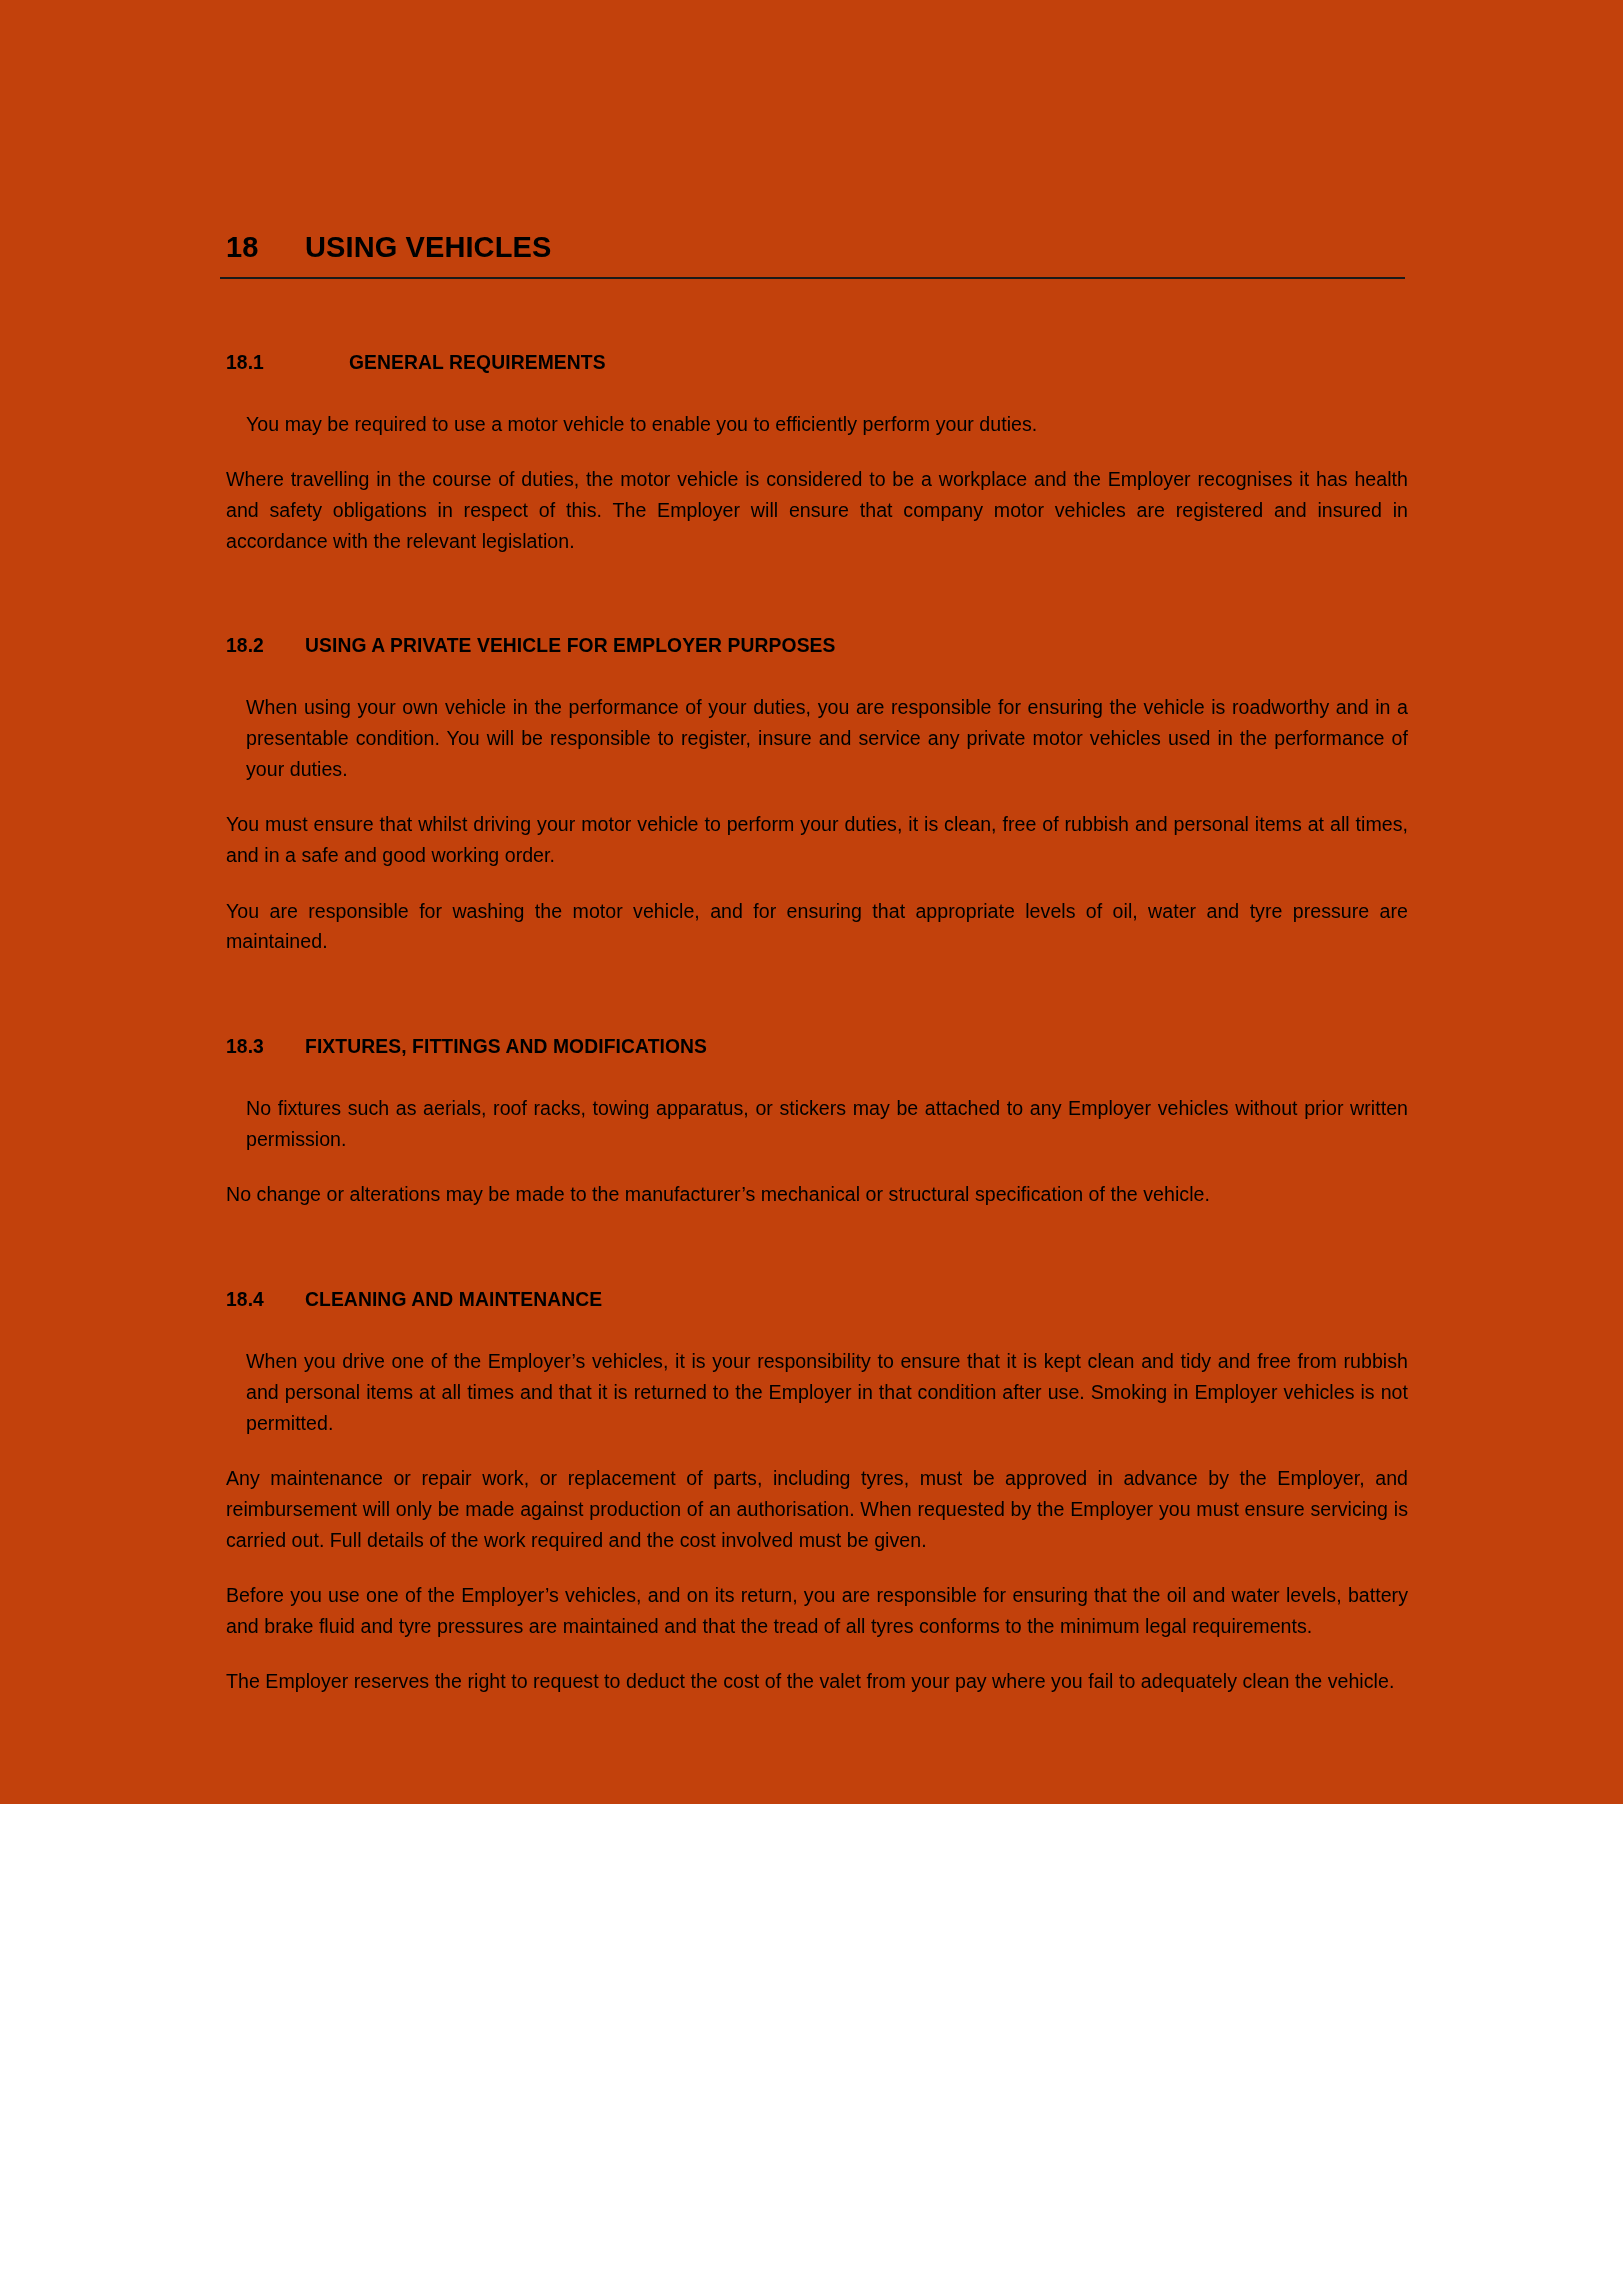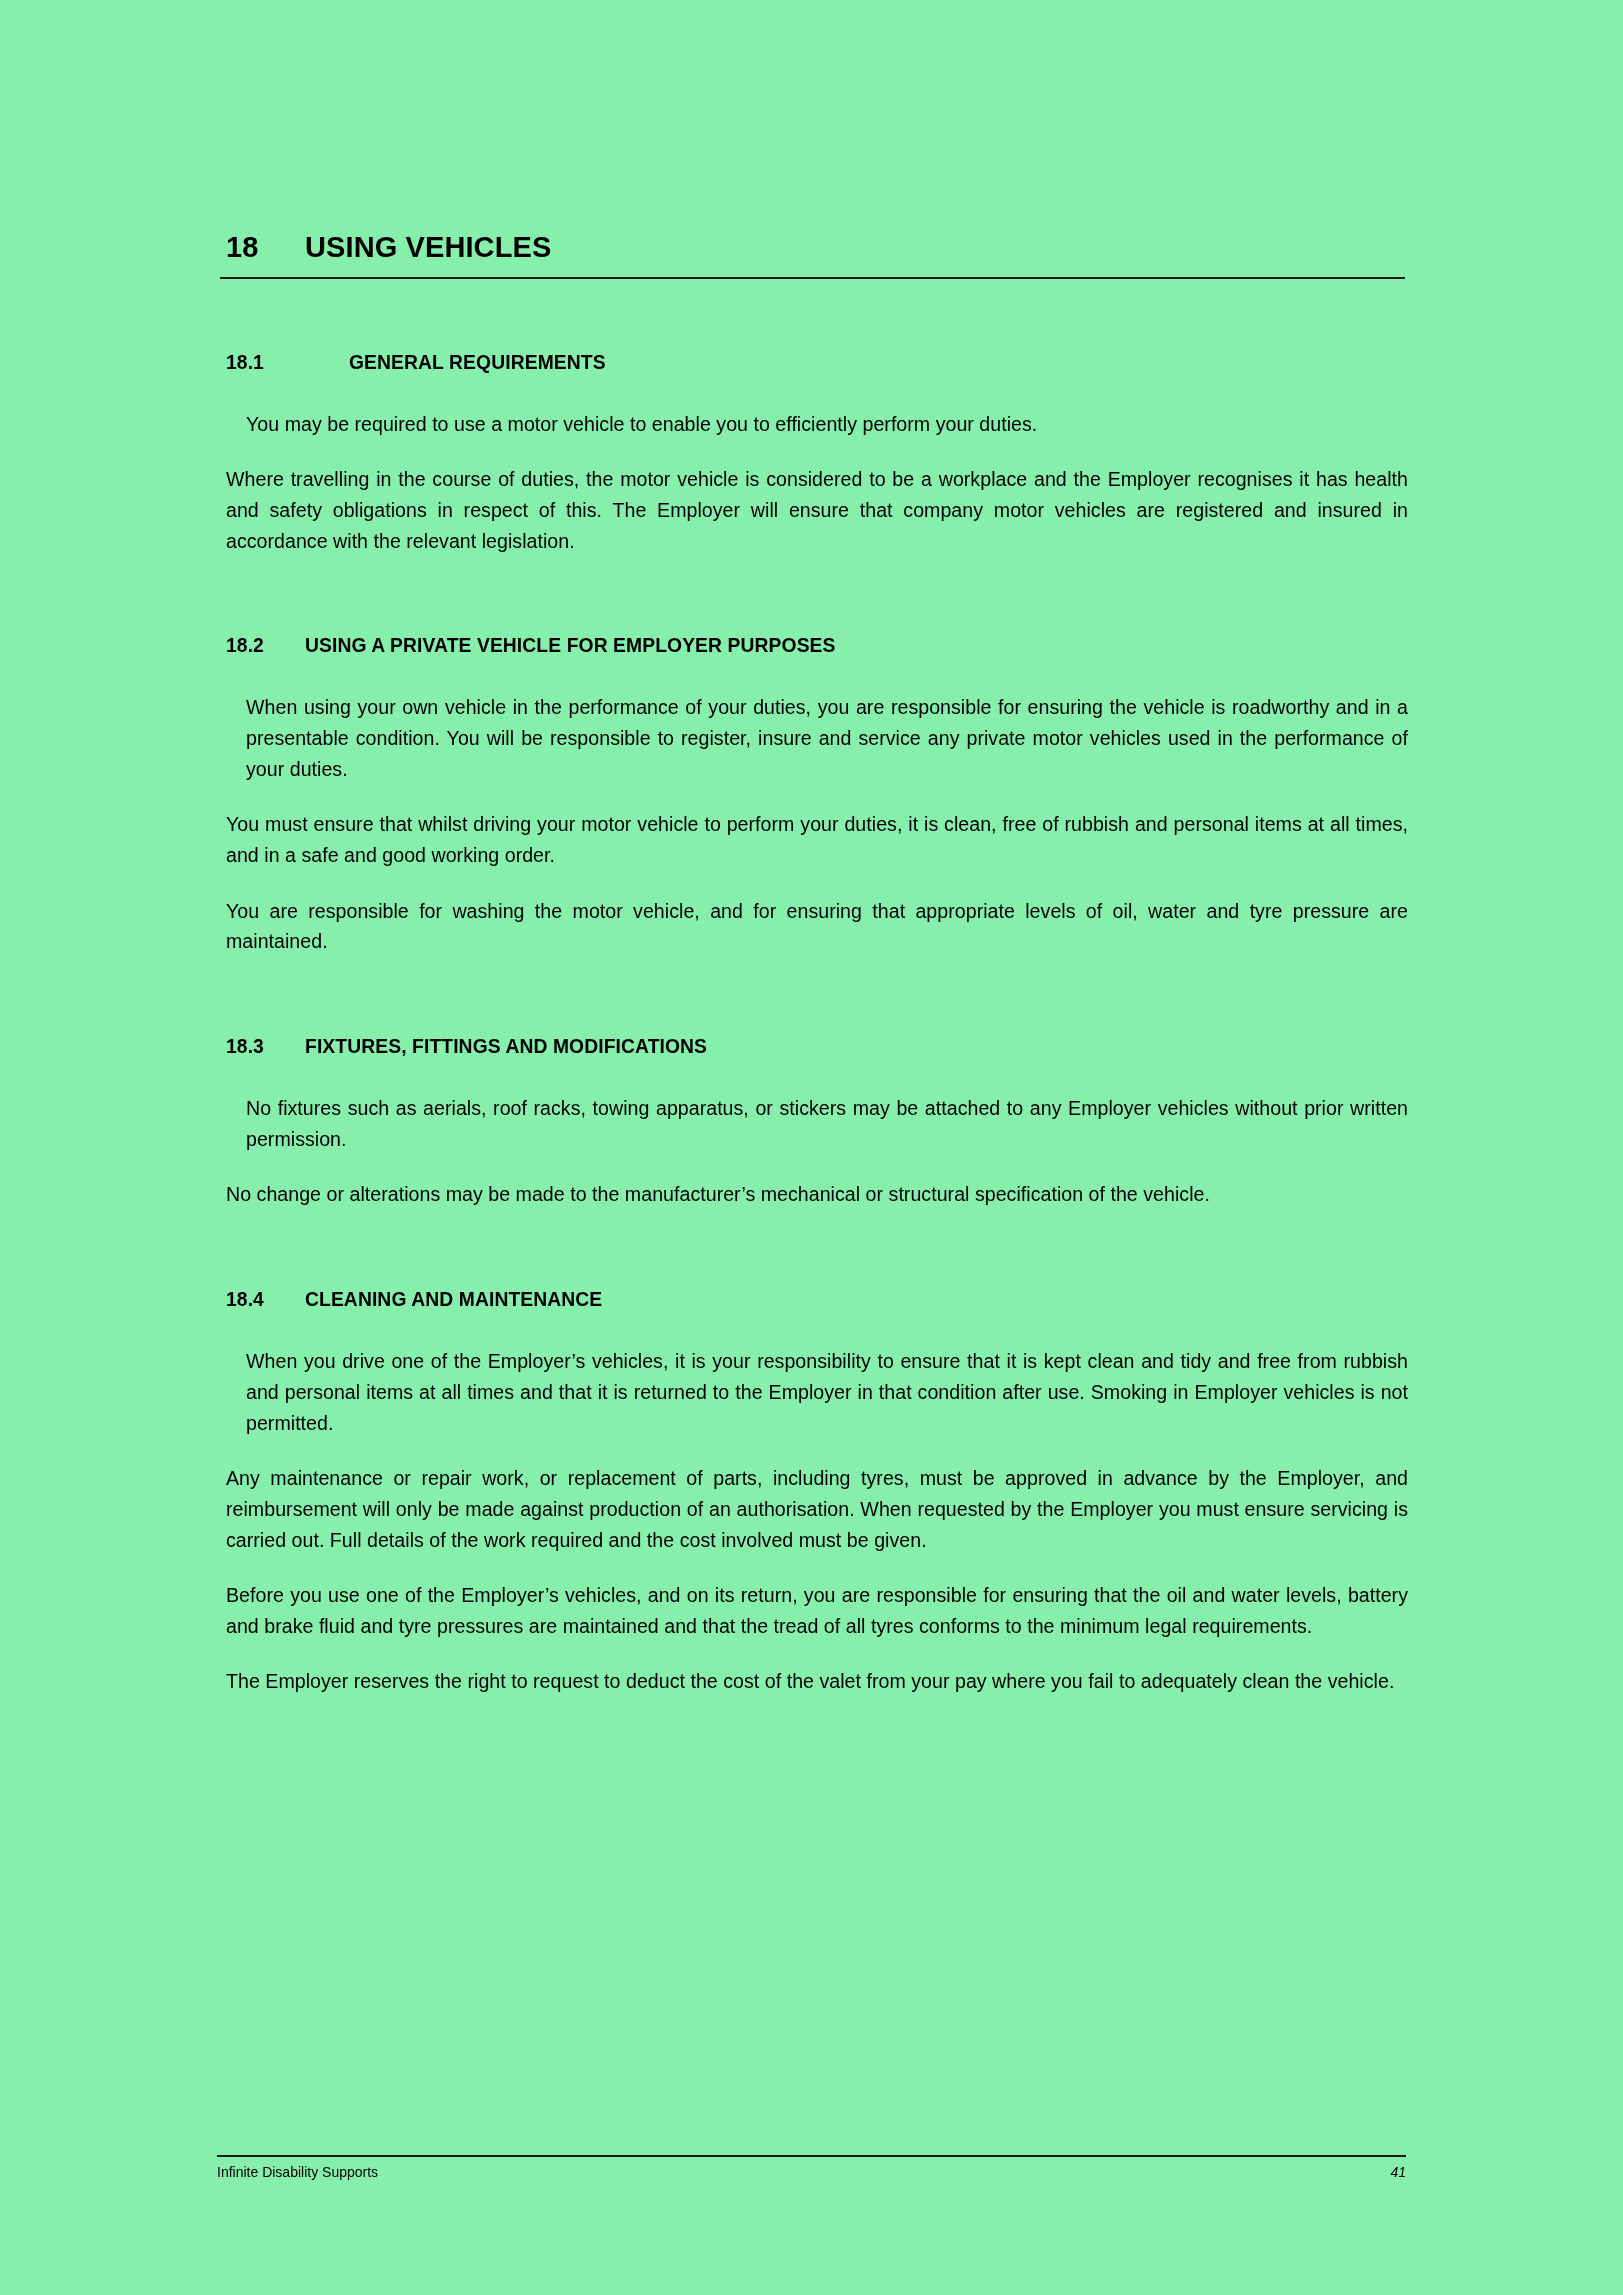--- a/index.html
+++ b/index.html
@@ -10,23 +10,23 @@
   body {
     width: 1624px;
     height: 2295px;
     font-family: "Liberation Sans", sans-serif;
     color: #000000;
     -webkit-font-smoothing: antialiased;
   }
   .page {
     position: relative;
     width: 1624px;
-    height: 2295px;
+    height: 1804px;
     box-sizing: border-box;
-    background: #86efac;
+    background: #c2410c;
     overflow: hidden;
   }
   .content {
     position: absolute;
     left: 226px;
     top: 230px;
     width: 1182px;
   }
 
   

